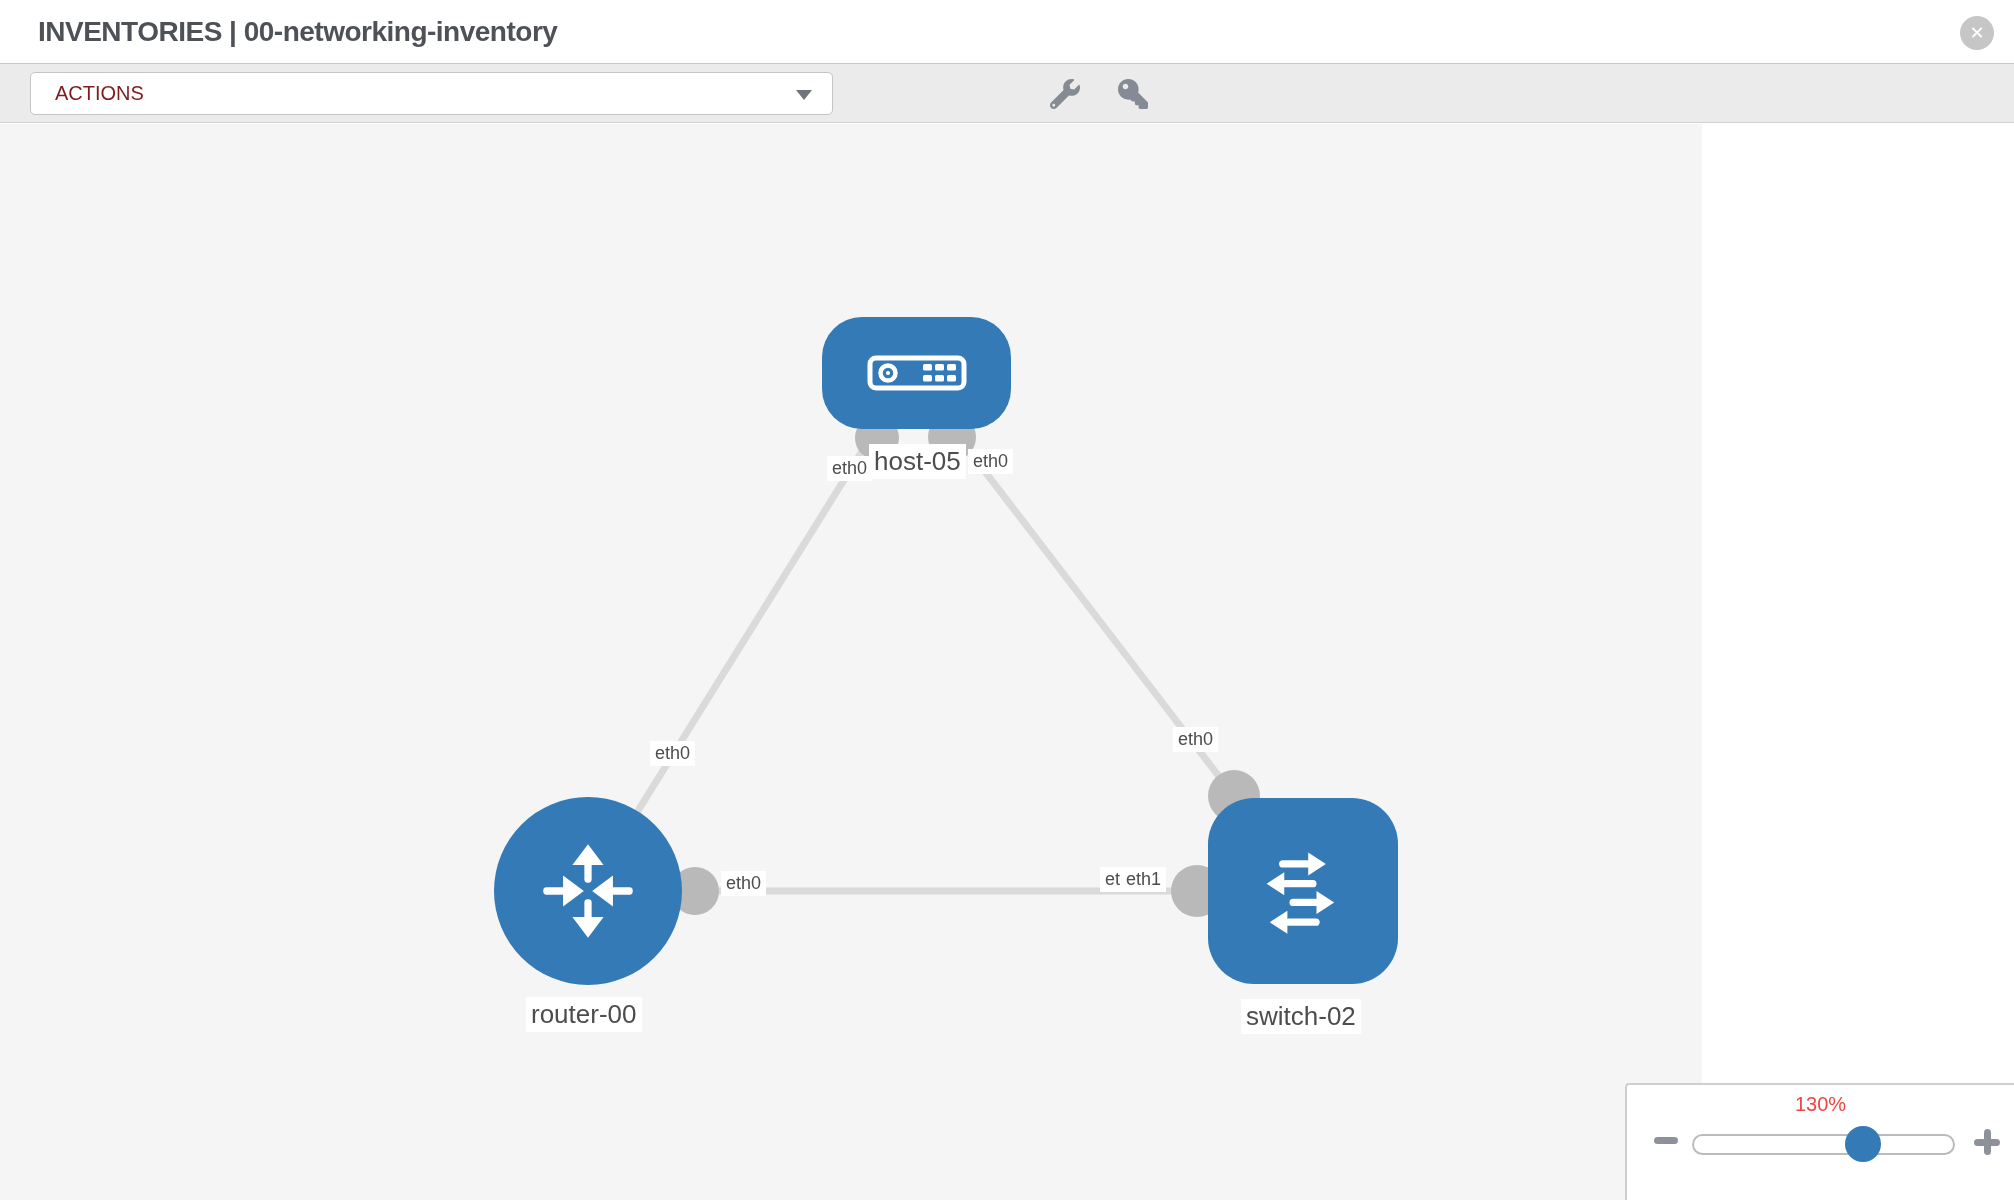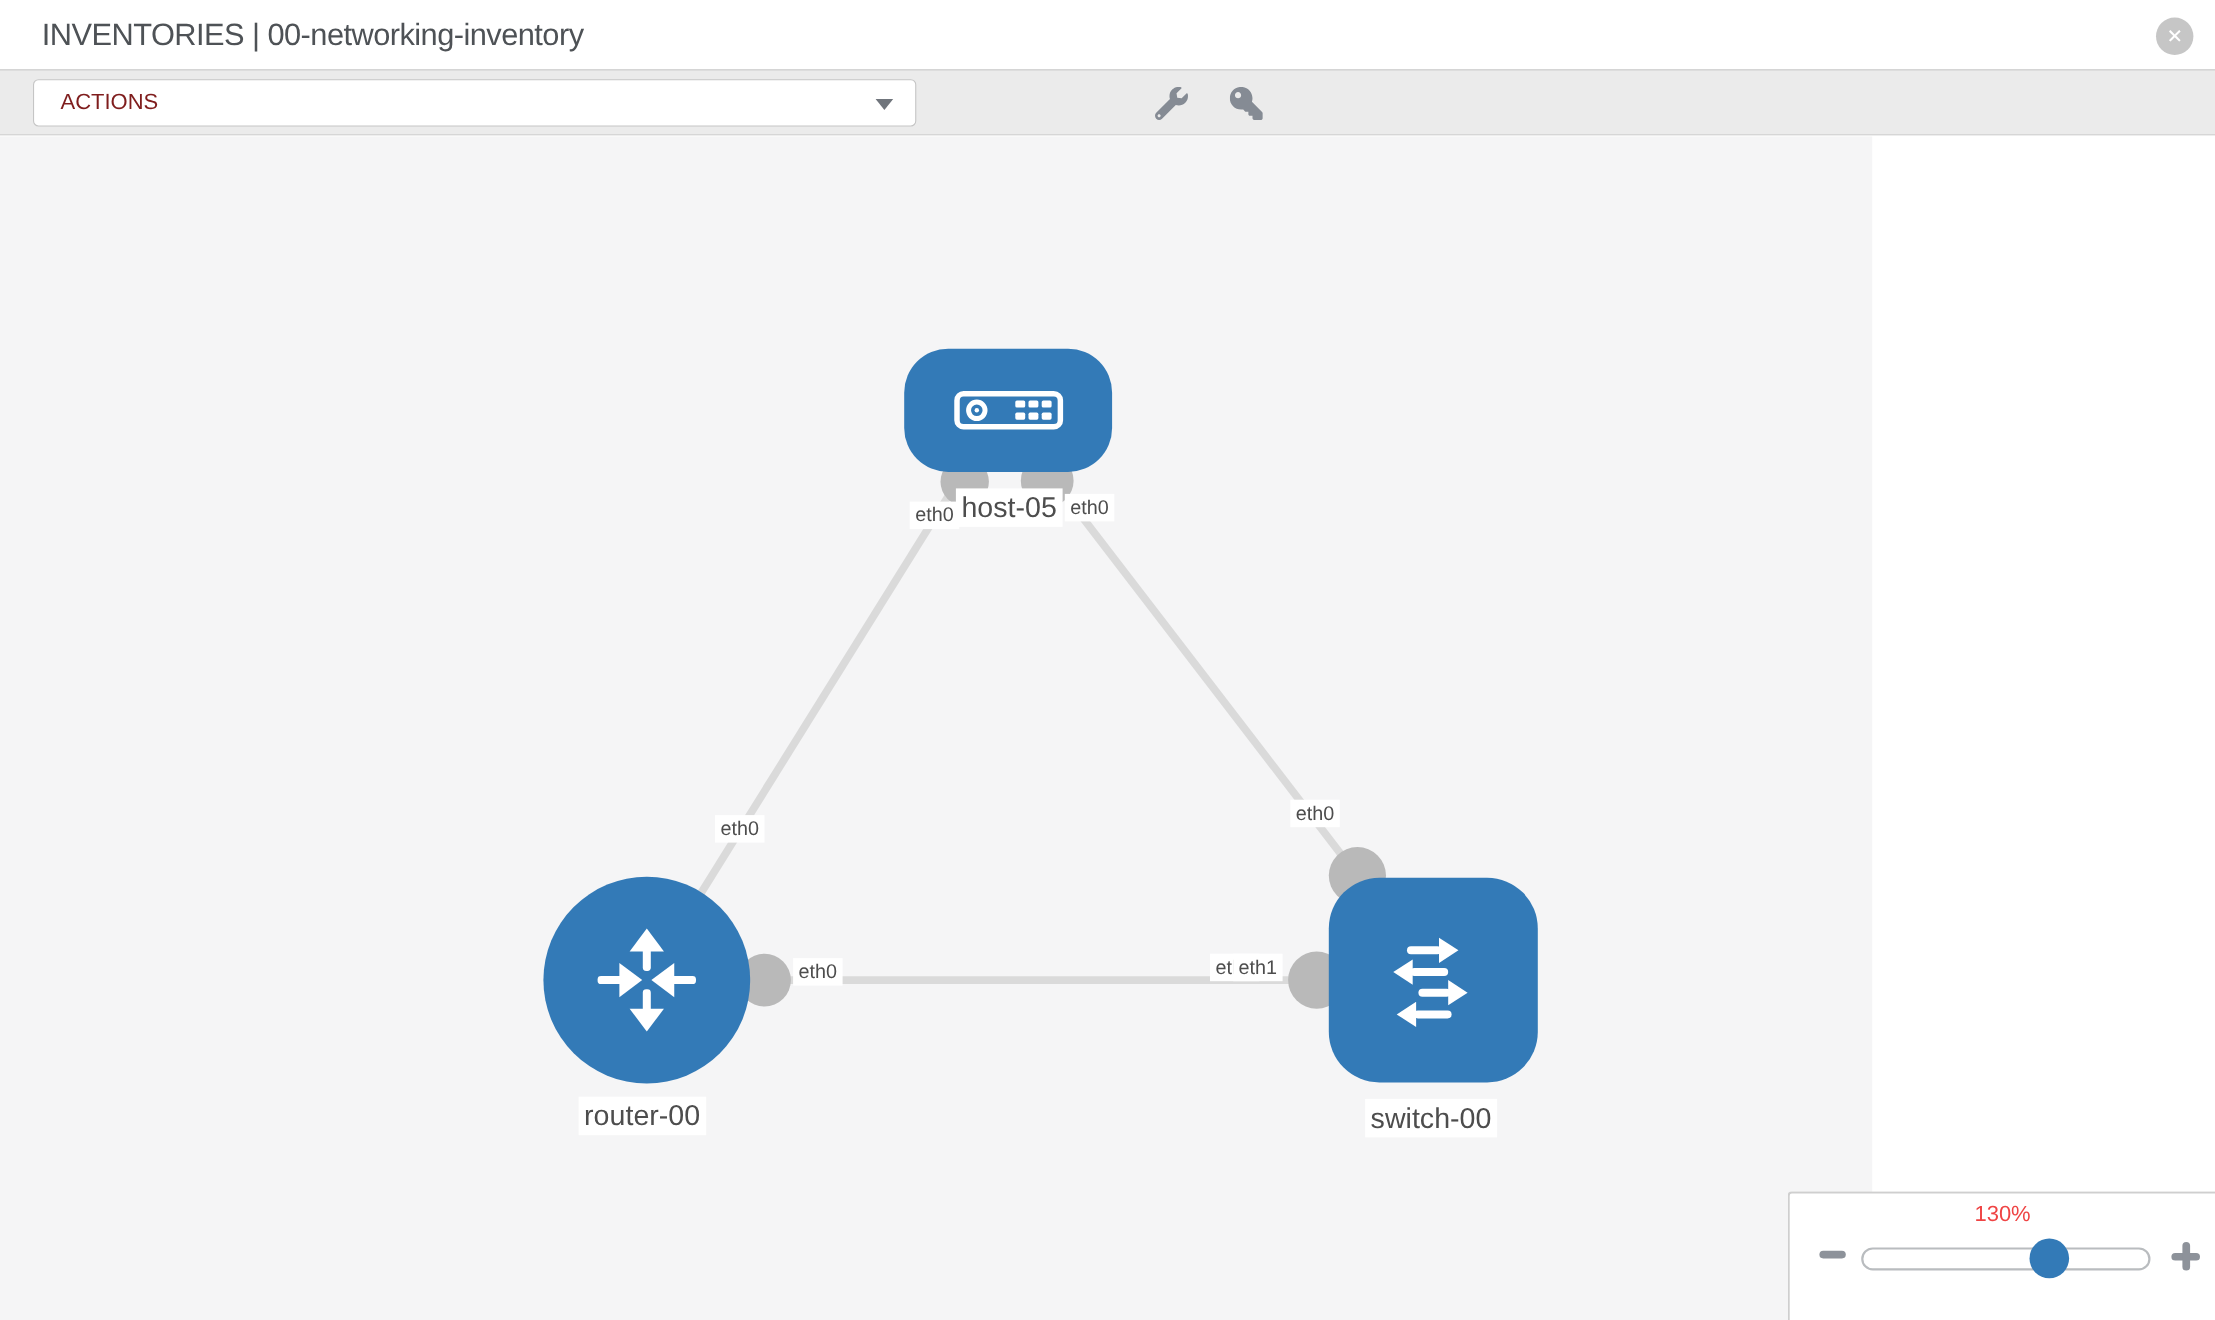--- a/index.html
+++ b/index.html
@@ -5,21 +5,21 @@
   :root{
     --accent:#337ab7; --node-fill:#337ab7; --link-line:#dadada; --port-circle:#b9b9b9;
     --canvas-bg:#f5f5f6; --toolbar-bg:#ebebeb; --icon-gray:#858b94; --label-text:#4d4d4d;
   }
   *{box-sizing:border-box; margin:0; padding:0;}
   html,body{width:2014px;height:1200px;}
   body{font-family:"Liberation Sans","DejaVu Sans",sans-serif; background:#fff; position:relative; overflow:hidden;}
 
   
   .header{position:absolute; left:0; top:0; width:2014px; height:63px; background:#fff;}
-  .page-title{position:absolute; left:38px; top:16px; font-size:28px; font-weight:normal;
+  .page-title{position:absolute; left:38px; top:16px; font-size:28px; font-weight:bold;
     color:#4e5256; letter-spacing:-0.5px;}
   .close-btn{position:absolute; right:20px; top:16px; width:34px; height:34px; border-radius:50%;
     background:#c6c6c6; color:#fff; font-size:18px; font-weight:bold; text-align:center;
     line-height:34px; cursor:pointer;}
 
   
   .toolbar{position:absolute; left:0; top:63px; width:2014px; height:60px; background:var(--toolbar-bg);
     border-top:1px solid #c9c9c9; border-bottom:1px solid #d2d2d2;}
   .dropdown{position:absolute; top:8px; height:43px; background:#fff; border:1px solid #c5c5c5;
     border-radius:5px; cursor:pointer;}
@@ -170,21 +170,21 @@
 
   <div class="chip chip-port chip-host-eth-l">eth0</div>
   <div class="chip chip-node chip-host-label">host-05</div>
   <div class="chip chip-port chip-host-eth-r">eth0</div>
   <div class="chip chip-port chip-router-top">eth0</div>
   <div class="chip chip-port chip-router-right">eth0</div>
   <div class="chip chip-port chip-switch-top">eth0</div>
   <div class="chip chip-port chip-switch-under">eth0</div>
   <div class="chip chip-port chip-switch-over">eth1</div>
   <div class="chip chip-node chip-router-label">router-00</div>
-  <div class="chip chip-node chip-switch-label">switch-00</div>
+  <div class="chip chip-node chip-switch-label">switch-02</div>
 </div>
 
 <div class="zoom-panel">
   <div class="zoom-level">130%</div>
   <div class="zoom-minus"></div>
   <div class="slider-track"></div>
   <div class="slider-thumb"></div>
   <div class="zoom-plus">
     <span class="h"></span>
     <span class="v"></span>

